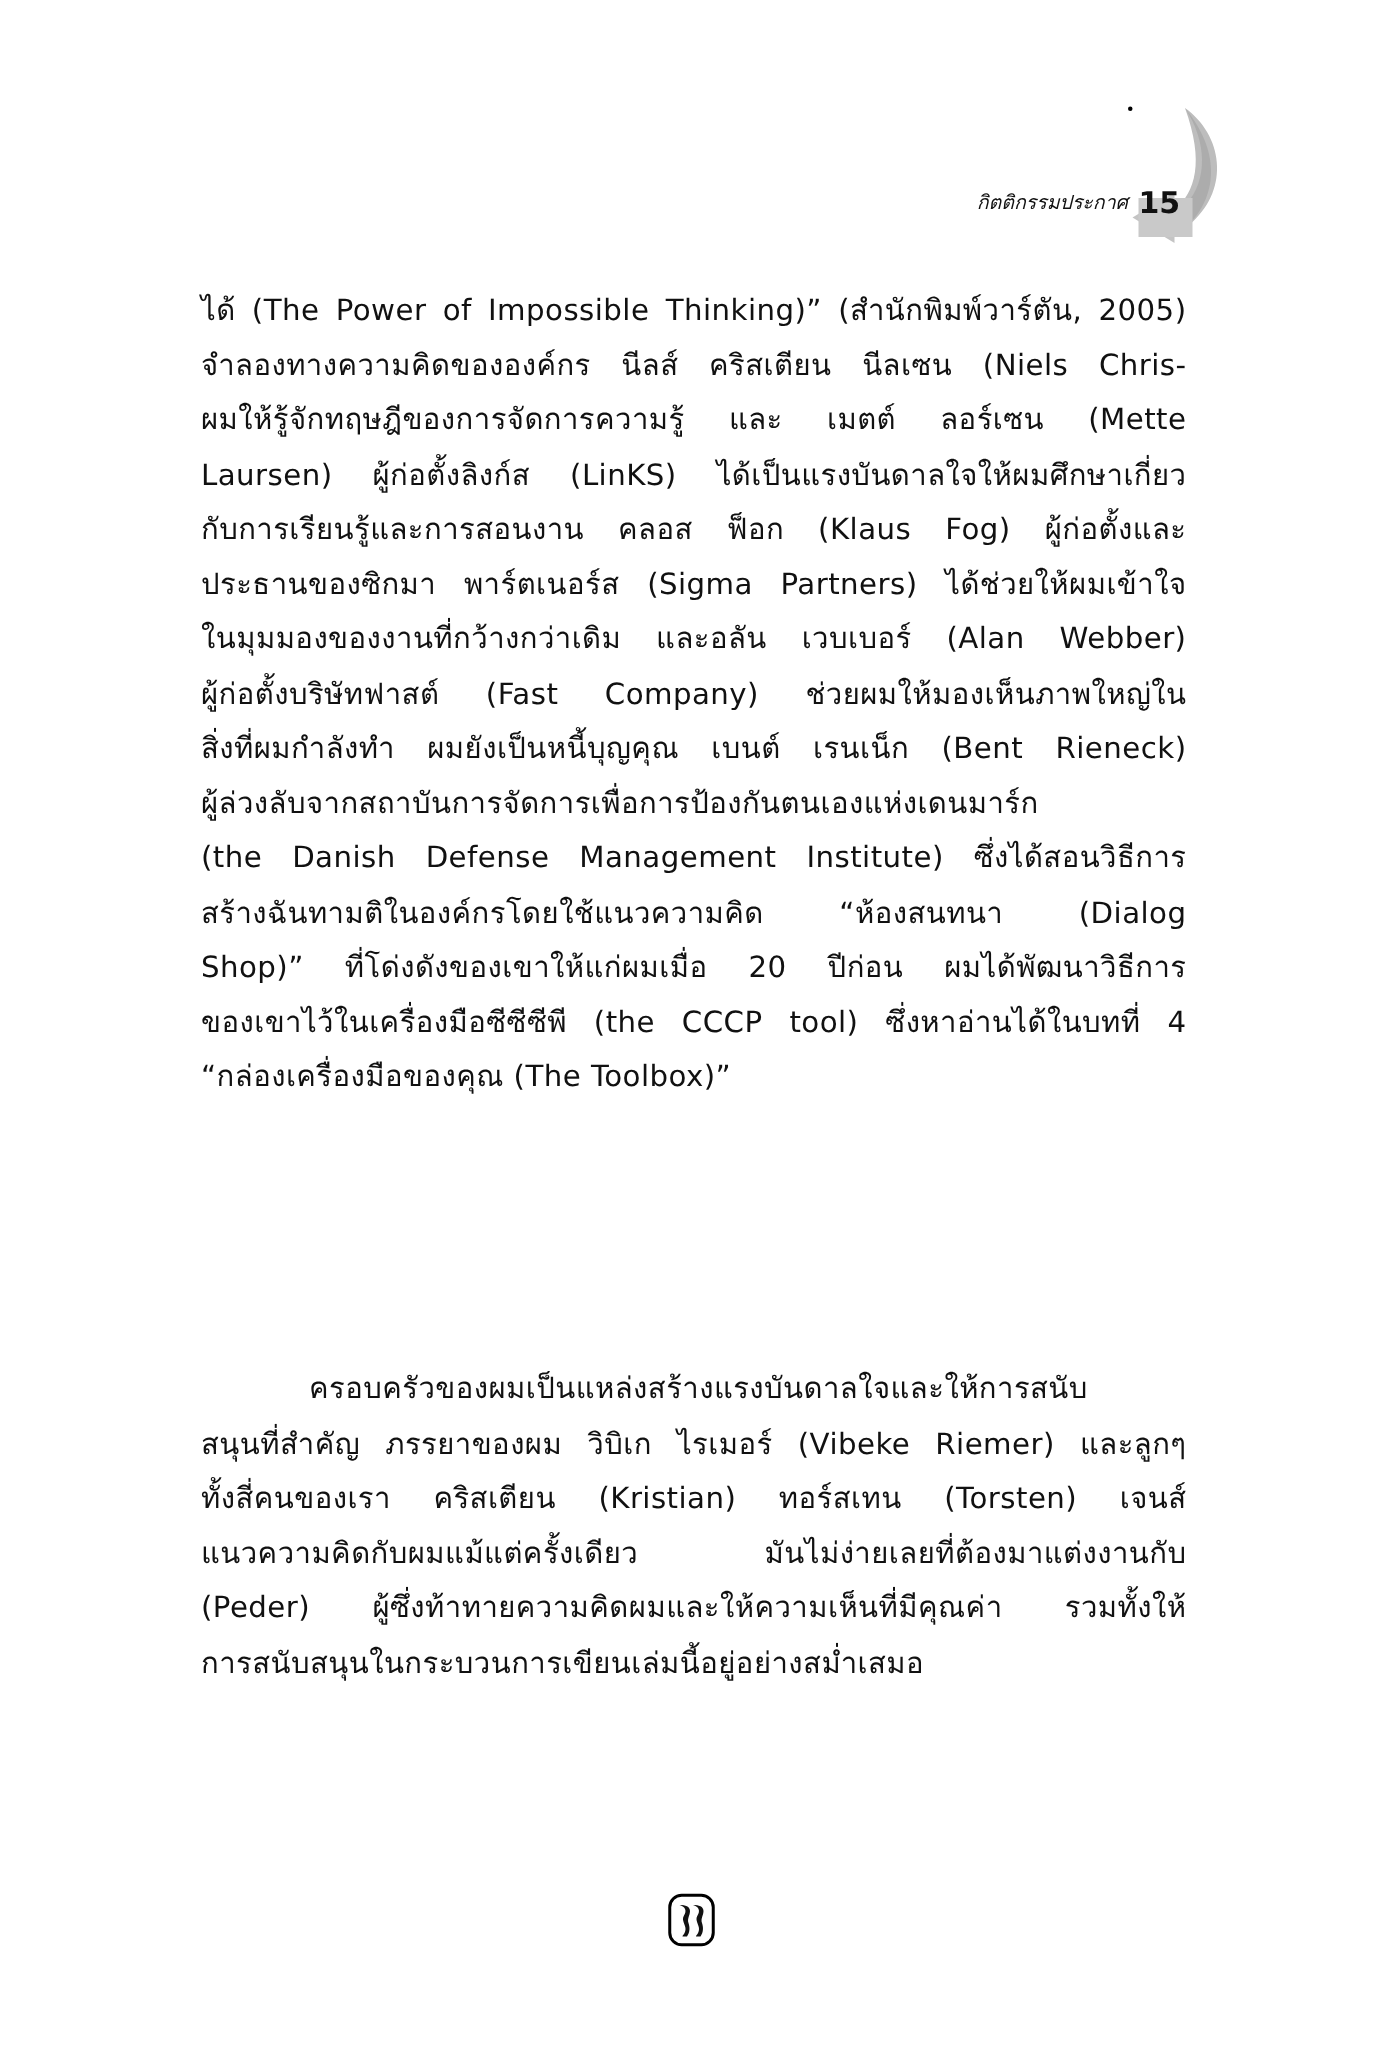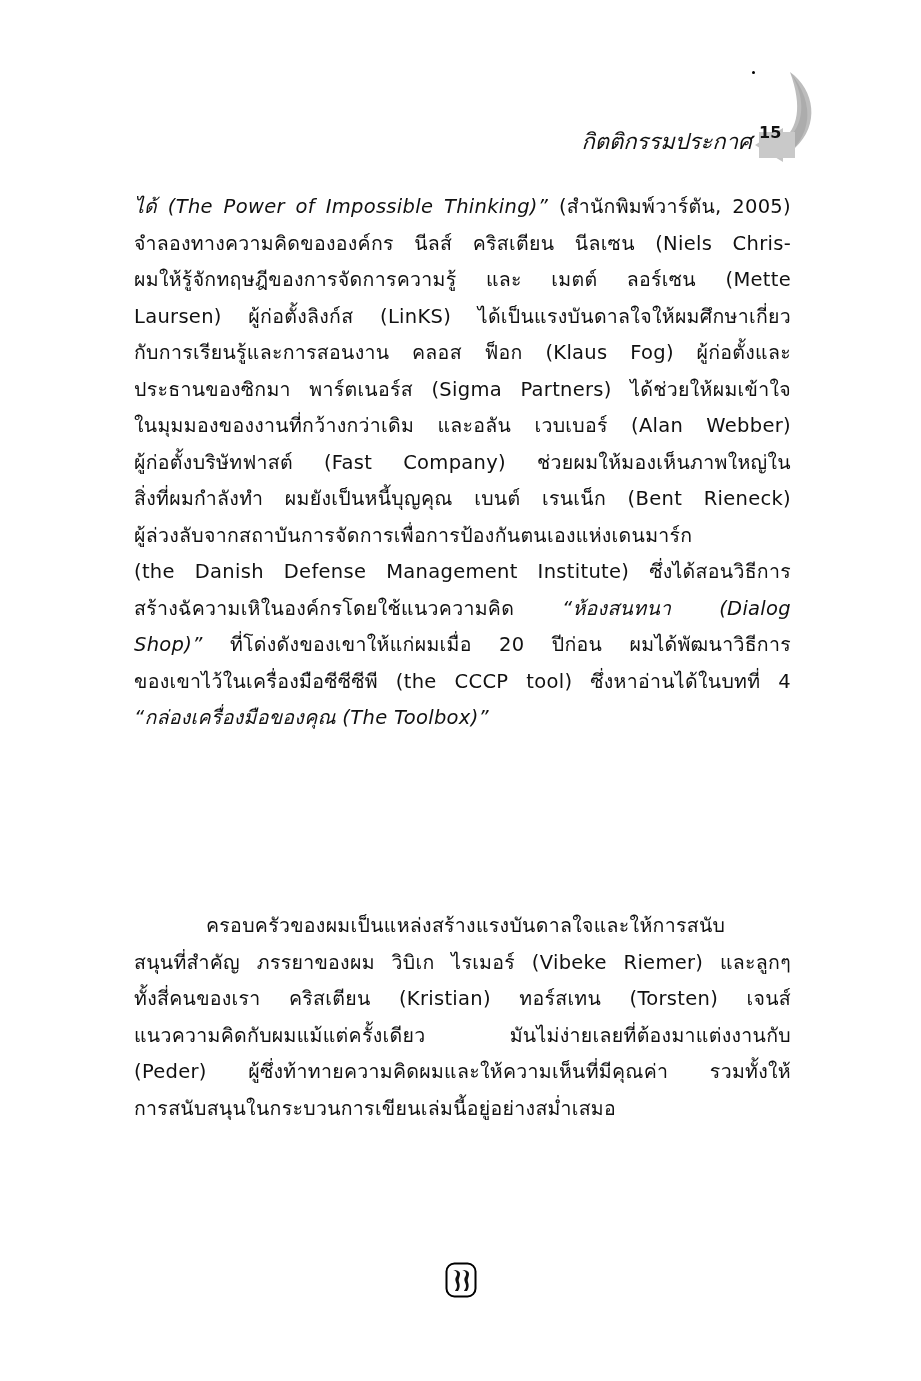--- a/index.html
+++ b/index.html
@@ -1,28 +1,28 @@
 <!DOCTYPE html>
 <html><head>
 <meta charset="utf-8">
 <style>
   html, body { margin: 0; padding: 0; background: #ffffff; }
   body { width: 921px; height: 1381px; position: relative; overflow: hidden;
          font-family: "DejaVu Sans", "Liberation Sans", sans-serif; color: #111; }
   .header { position: absolute; left: 560px; top: 70px; width: 280px; height: 100px; }
-  .header-title { position: absolute; right: 88px; top: 54px; font-size: 22px; font-style: italic; color: #111; white-space: nowrap; }
-  .page-num { position: absolute; left: 199px; top: 53px; font-size: 16px; font-weight: bold; color: #111; }
+  .header-title { position: absolute; right: 88px; top: 54px; font-size: 13px; font-style: italic; color: #111; white-space: nowrap; }
+  .page-num { position: absolute; left: 199px; top: 53px; font-size: 20px; font-weight: bold; color: #111; }
   .arrow { position: absolute; left: 175px; top: 0px; width: 90px; height: 95px; }
   .dot { position: absolute; left: 752px; top: 71px; width: 3px; height: 3px; background: #000; border-radius: 50%; }
   .text-block { position: absolute; left: 134px; width: 657px; }
   .line { height: 36.5px; line-height: 36.5px; font-size: 19.5px; letter-spacing: 0.3px;
           text-align: justify; text-align-last: justify; white-space: nowrap; overflow: visible; }
   .line.last { text-align-last: left; }
   .line.indent { padding-left: 72px; }
-  .it { font-style: italic; }
+  .it { }
   #p1 { top: 189px; }
   #p2 { top: 897px; margin-top: 11px; }
   .footer-logo { position: absolute; left: 445px; top: 1262px; width: 32px; height: 36px; }
 </style>
 </head>
 <body>
 
 <div class="dot"></div>
 
 <div class="header">
@@ -41,21 +41,21 @@
     <div class="line"><span>จำลองทางความคิดขององค์กร นีลส์ คริสเตียน นีลเซน (Niels Chris-</span></div>
     <div class="line"><span>ผมให้รู้จักทฤษฎีของการจัดการความรู้ และ เมตต์ ลอร์เซน (Mette</span></div>
     <div class="line"><span>Laursen) ผู้ก่อตั้งลิงก์ส (LinKS) ได้เป็นแรงบันดาลใจให้ผมศึกษาเกี่ยว</span></div>
     <div class="line"><span>กับการเรียนรู้และการสอนงาน คลอส ฟ็อก (Klaus Fog) ผู้ก่อตั้งและ</span></div>
     <div class="line"><span>ประธานของซิกมา พาร์ตเนอร์ส (Sigma Partners) ได้ช่วยให้ผมเข้าใจ</span></div>
     <div class="line"><span>ในมุมมองของงานที่กว้างกว่าเดิม และอลัน เวบเบอร์ (Alan Webber)</span></div>
     <div class="line"><span>ผู้ก่อตั้งบริษัทฟาสต์ (Fast Company) ช่วยผมให้มองเห็นภาพใหญ่ใน</span></div>
     <div class="line"><span>สิ่งที่ผมกำลังทำ ผมยังเป็นหนี้บุญคุณ เบนต์ เรนเน็ก (Bent Rieneck)</span></div>
     <div class="line"><span>ผู้ล่วงลับจากสถาบันการจัดการเพื่อการป้องกันตนเองแห่งเดนมาร์ก</span></div>
     <div class="line"><span>(the Danish Defense Management Institute) ซึ่งได้สอนวิธีการ</span></div>
-    <div class="line"><span>สร้างฉัความเหิในองค์กรโดยใช้แนวความคิด </span><span class="it">“ห้องสนทนา (Dialog</span></div>
+    <div class="line"><span>สร้างฉันทามติในองค์กรโดยใช้แนวความคิด </span><span class="it">“ห้องสนทนา (Dialog</span></div>
     <div class="line"><span class="it">Shop)”</span><span> ที่โด่งดังของเขาให้แก่ผมเมื่อ 20 ปีก่อน ผมได้พัฒนาวิธีการ</span></div>
     <div class="line"><span>ของเขาไว้ในเครื่องมือซีซีซีพี (the CCCP tool) ซึ่งหาอ่านได้ในบทที่ 4</span></div>
     <div class="line last"><span class="it">“กล่องเครื่องมือของคุณ (The Toolbox)”</span></div>
   </div>
 <div class="text-block" id="p2">
     <div class="line indent"><span>ครอบครัวของผมเป็นแหล่งสร้างแรงบันดาลใจและให้การสนับ</span></div>
     <div class="line"><span>สนุนที่สำคัญ ภรรยาของผม วิบิเก ไรเมอร์ (Vibeke Riemer) และลูกๆ</span></div>
     <div class="line"><span>ทั้งสี่คนของเรา คริสเตียน (Kristian) ทอร์สเทน (Torsten) เจนส์</span></div>
     <div class="line"><span>แนวความคิดกับผมแม้แต่ครั้งเดียว มันไม่ง่ายเลยที่ต้องมาแต่งงานกับ</span></div>
     <div class="line"><span>(Peder) ผู้ซึ่งท้าทายความคิดผมและให้ความเห็นที่มีคุณค่า รวมทั้งให้</span></div>

